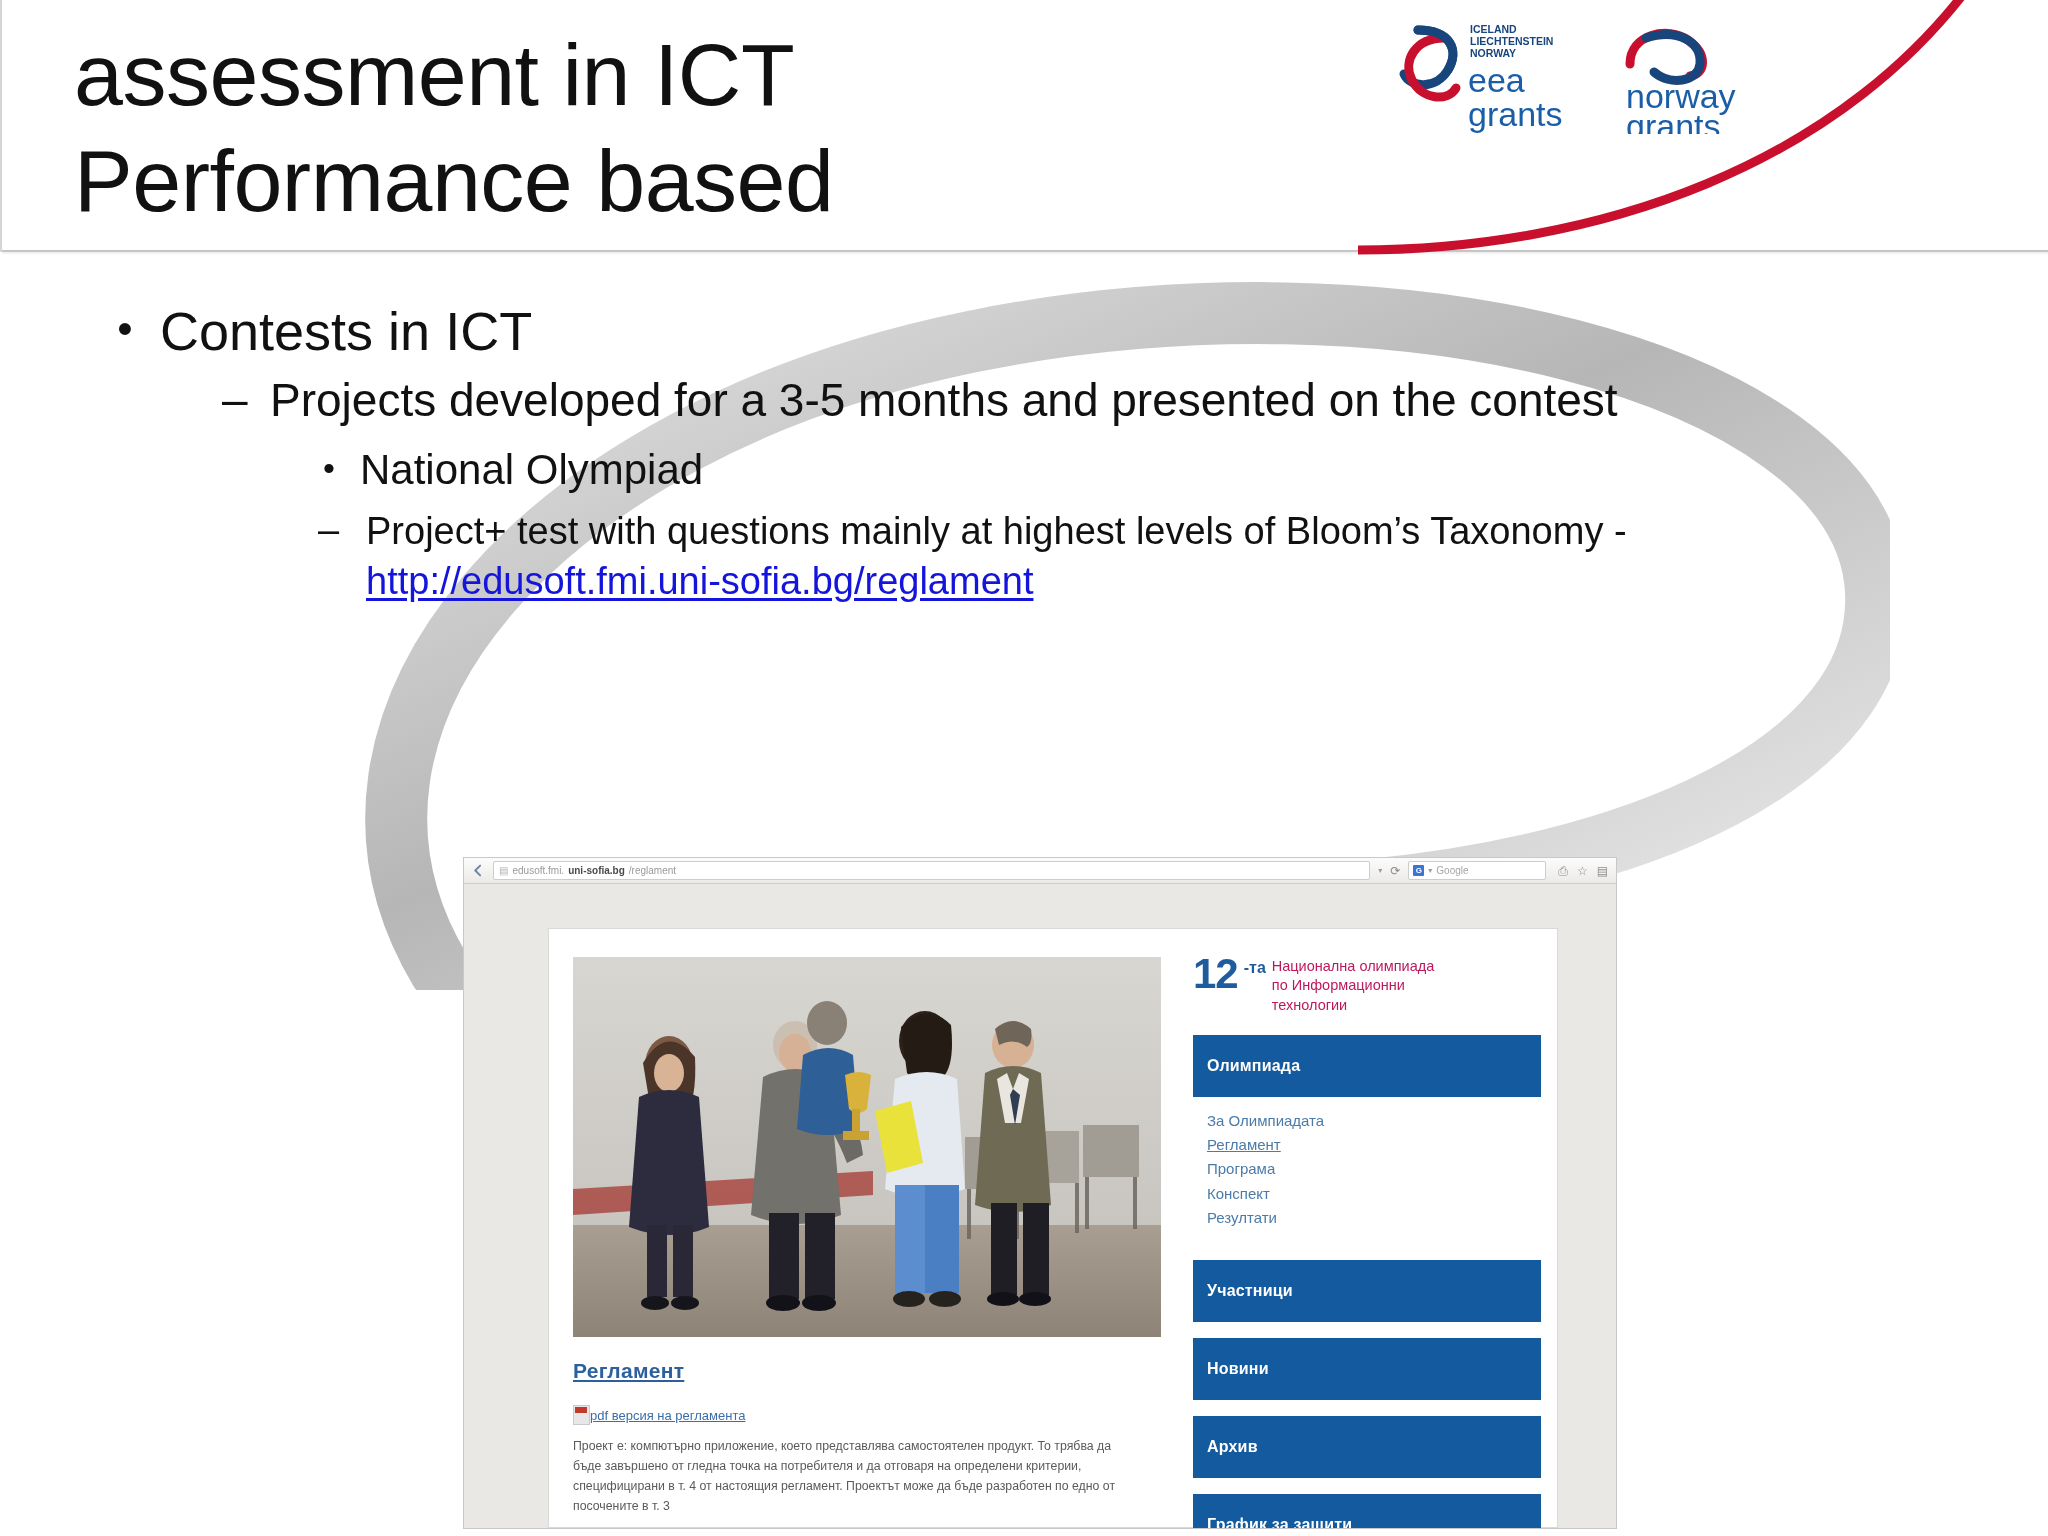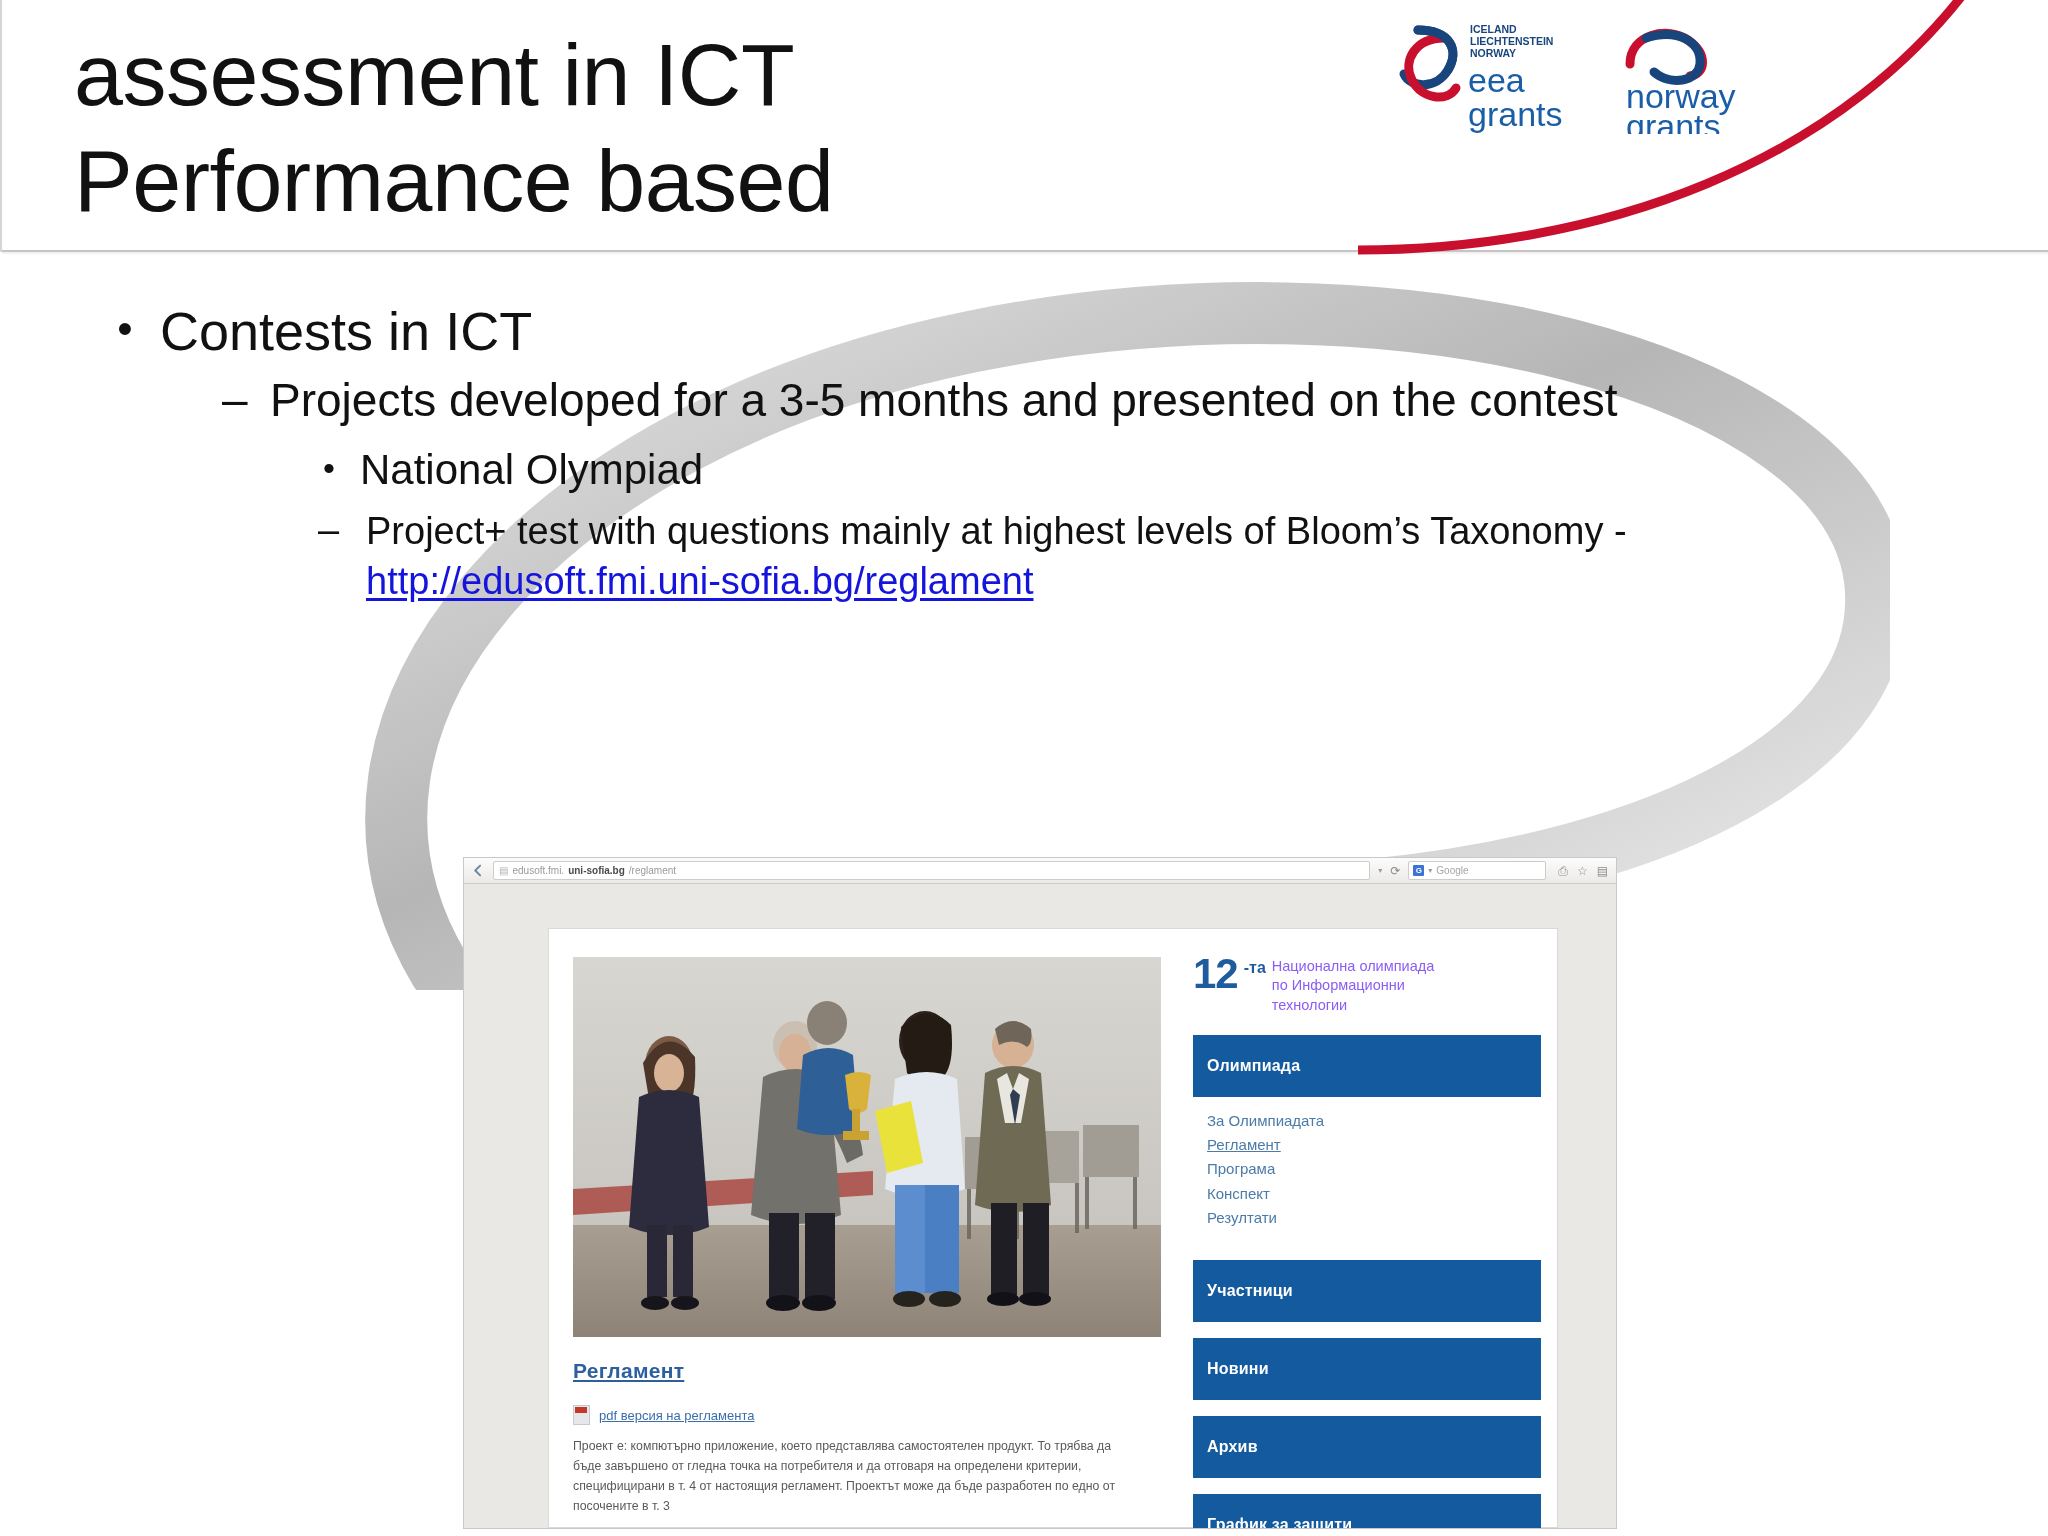--- a/index.html
+++ b/index.html
@@ -122,34 +122,34 @@
     display:flex;gap:0;
   }
   .page-left{width:636px;padding:28px 0 0 24px;box-sizing:border-box;}
   .photo{
     width:588px;height:380px;position:relative;overflow:hidden;background:#b8b6b2;
   }
   .reg-h{
     margin-top:22px;font-size:21px;font-weight:bold;color:#2c5f9e;
     text-decoration:underline;letter-spacing:.3px;
   }
-  .pdf-row{margin-top:22px;display:flex;align-items:center;gap:9px;}
+  .pdf-row{margin-top:22px;display:flex;align-items:center;}
   .pdf-ico{width:15px;height:18px;background:#e7e7ea;border:1px solid #c9c9cf;position:relative;}
   .pdf-ico:before{content:"";position:absolute;left:1px;top:1px;width:12px;height:6px;background:#c0392b;}
   .pdf-link{font-size:13px;color:#3b6ea8;text-decoration:underline;}
   .reg-p{
     margin-top:12px;width:566px;font-size:12.3px;line-height:1.62;color:#5a5a5a;
     text-align:left;
   }
 
   .page-right{flex:1;padding:26px 16px 0 8px;box-sizing:border-box;}
   .brand{display:flex;align-items:flex-start;gap:6px;}
   .brand-num{font-size:42px;font-weight:bold;color:#1f5c9e;line-height:.92;letter-spacing:-1px;}
   .brand-ta{font-size:16px;font-weight:bold;color:#1f5c9e;margin-top:4px;}
-  .brand-txt{font-size:14.5px;line-height:1.33;color:#8b5cf6;margin-top:2px;}
+  .brand-txt{font-size:14.5px;line-height:1.33;color:#be185d;margin-top:2px;}
   .navbar{
     margin-top:20px;background:#135a9e;color:#fff;font-weight:bold;
     font-size:16px;padding:22px 14px;letter-spacing:.2px;
   }
   .navlist{padding:12px 0 10px 14px;}
   .navlist div{font-size:15px;color:#4b7ba8;line-height:1.62;}
   .navlist div.link{color:#4b7ba8;text-decoration:underline;}
   .navbar.sp{margin-top:16px;}
 </style>
 </head>

